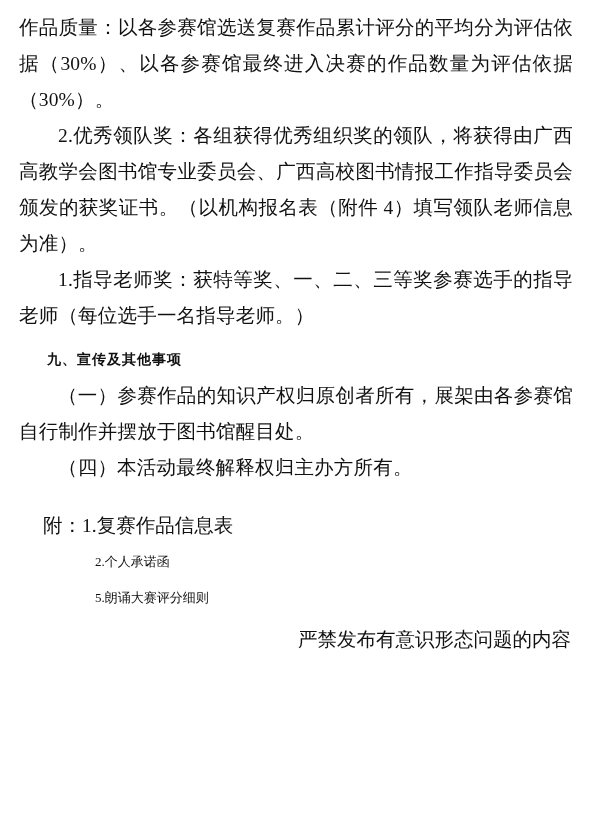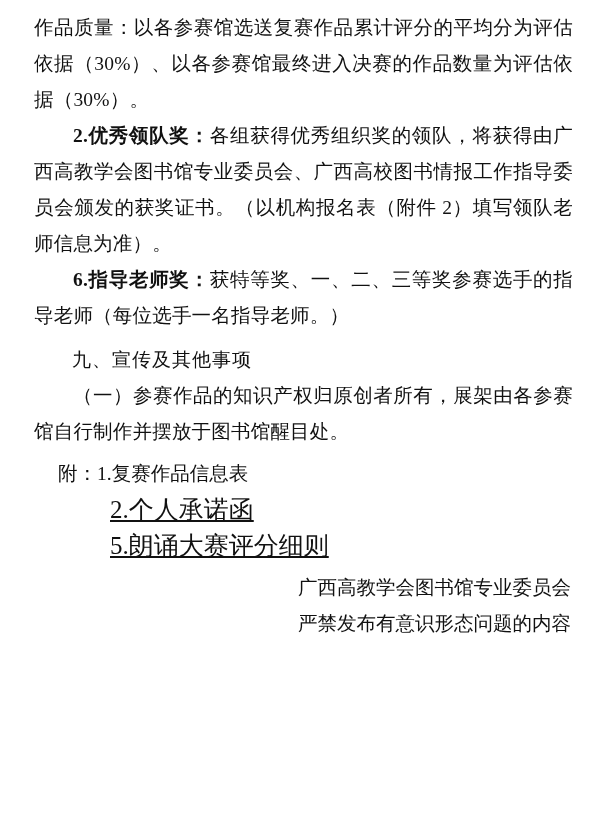--- a/index.html
+++ b/index.html
@@ -11,63 +11,62 @@
     height: 837px;
     background: #ffffff;
     font-family: "Liberation Serif", "DejaVu Serif", serif;
     color: #111111;
     overflow: hidden;
   }
   .page {
     width: 607px;
     height: 837px;
     box-sizing: border-box;
-    padding: 10px 34px 10px 34px;
+    padding: 10px 34px 10px 19px;
     position: relative;
   }
   .para {
     font-size: 19.5px;
     line-height: 36px;
     text-align: justify;
     text-justify: inter-ideograph;
     margin: 0;
     letter-spacing: 0.2px;
   }
   .indent {
     text-indent: 2em;
   }
   .bold-head {
-    font-weight: bold;
+    font-weight: normal;
   }
   .heading {
-    font-size: 19px;
+    font-size: 14px;
     line-height: 36px;
-    font-weight: normal;
+    font-weight: bold;
     margin: 0;
     text-indent: 2em;
     letter-spacing: 1px;
   }
   .gap-small {
     height: 8px;
   }
   .attach-block {
-    margin-top: 6px;
+    margin-top: 22px;
   }
   .attach-line {
     font-size: 19.5px;
     line-height: 36px;
     margin: 0;
     padding-left: 24px;
   }
   .attach-item {
-    font-size: 25px;
+    font-size: 13px;
     line-height: 36px;
     margin: 0;
     padding-left: 76px;
-    text-decoration: underline;
   }
   .sign-block {
     margin-top: 6px;
   }
   .sign-line {
     font-size: 19.5px;
     line-height: 36px;
     margin: 0;
     text-align: right;
     padding-right: 2px;
@@ -77,41 +76,41 @@
   }
 </style>
 </head>
 <body>
 
 <div class="page">
 
   <p class="para">作品质量：以各参赛馆选送复赛作品累计评分的平均分为评估依据（30%）、以各参赛馆最终进入决赛的作品数量为评估依据（30%）。</p>
 
   <p class="para indent">
-    <span class="bold-head inline">2.优秀领队奖：</span><span class="inline">各组获得优秀组织奖的领队，将获得由广西高教学会图书馆专业委员会、广西高校图书情报工作指导委员会颁发的获奖证书。（以机构报名表（附件 2）填写领队老师信息为准）。</span>
+    <span class="bold-head inline">2.优秀领队奖：</span><span class="inline">各组获得优秀组织奖的领队，将获得由广西高教学会图书馆专业委员会、广西高校图书情报工作指导委员会颁发的获奖证书。（以机构报名表（附件 4）填写领队老师信息为准）。</span>
   </p>
 
   <p class="para indent">
-    <span class="bold-head inline">6.指导老师奖：</span><span class="inline">获特等奖、一、二、三等奖参赛选手的指导老师（每位选手一名指导老师。）</span>
+    <span class="bold-head inline">1.指导老师奖：</span><span class="inline">获特等奖、一、二、三等奖参赛选手的指导老师（每位选手一名指导老师。）</span>
   </p>
 
   <div class="gap-small"></div>
 
   <p class="heading">九、宣传及其他事项</p>
 
   <p class="para indent">（一）参赛作品的知识产权归原创者所有，展架由各参赛馆自行制作并摆放于图书馆醒目处。</p>
 
 
 
+  <p class="para indent">（四）本活动最终解释权归主办方所有。</p>
 
   <div class="attach-block">
     <p class="attach-line">附：1.复赛作品信息表</p>
     <p class="attach-item">2.个人承诺函</p>
     <p class="attach-item">5.朗诵大赛评分细则</p>
   </div>
 
   <div class="sign-block">
-    <p class="sign-line">广西高教学会图书馆专业委员会</p>
     <p class="sign-line">严禁发布有意识形态问题的内容</p>
 
   </div>
 
 </div>
 
 </body></html>

